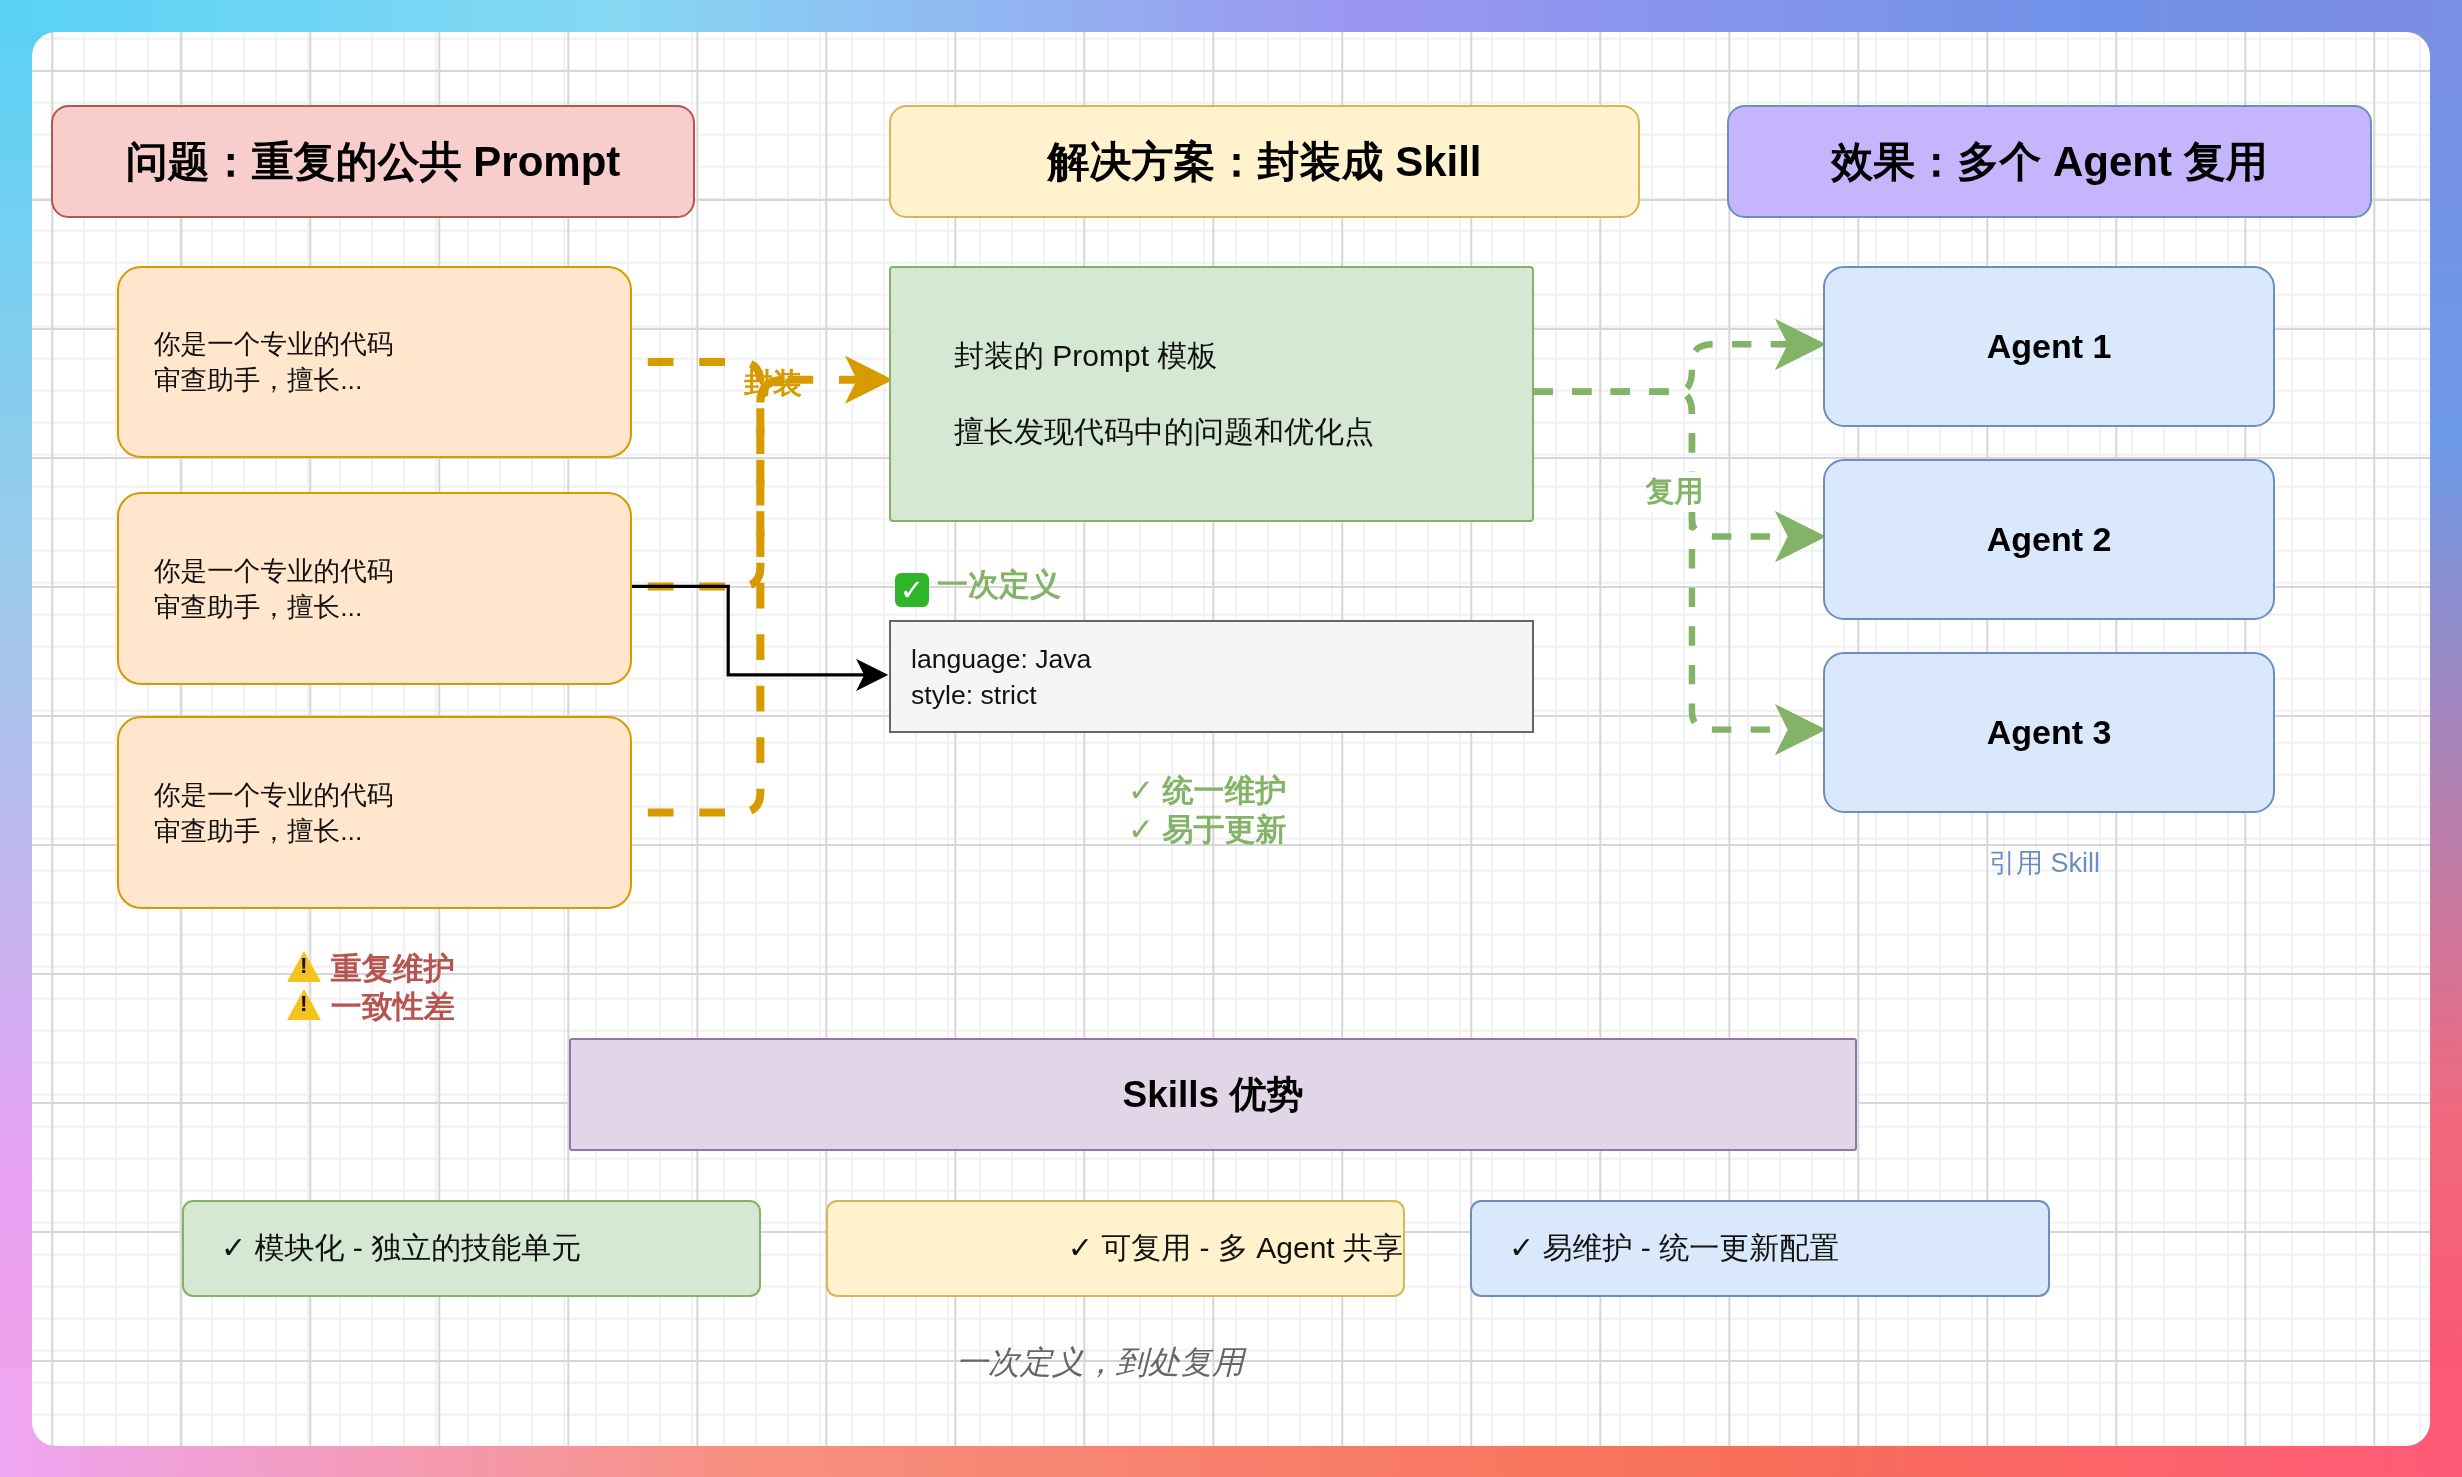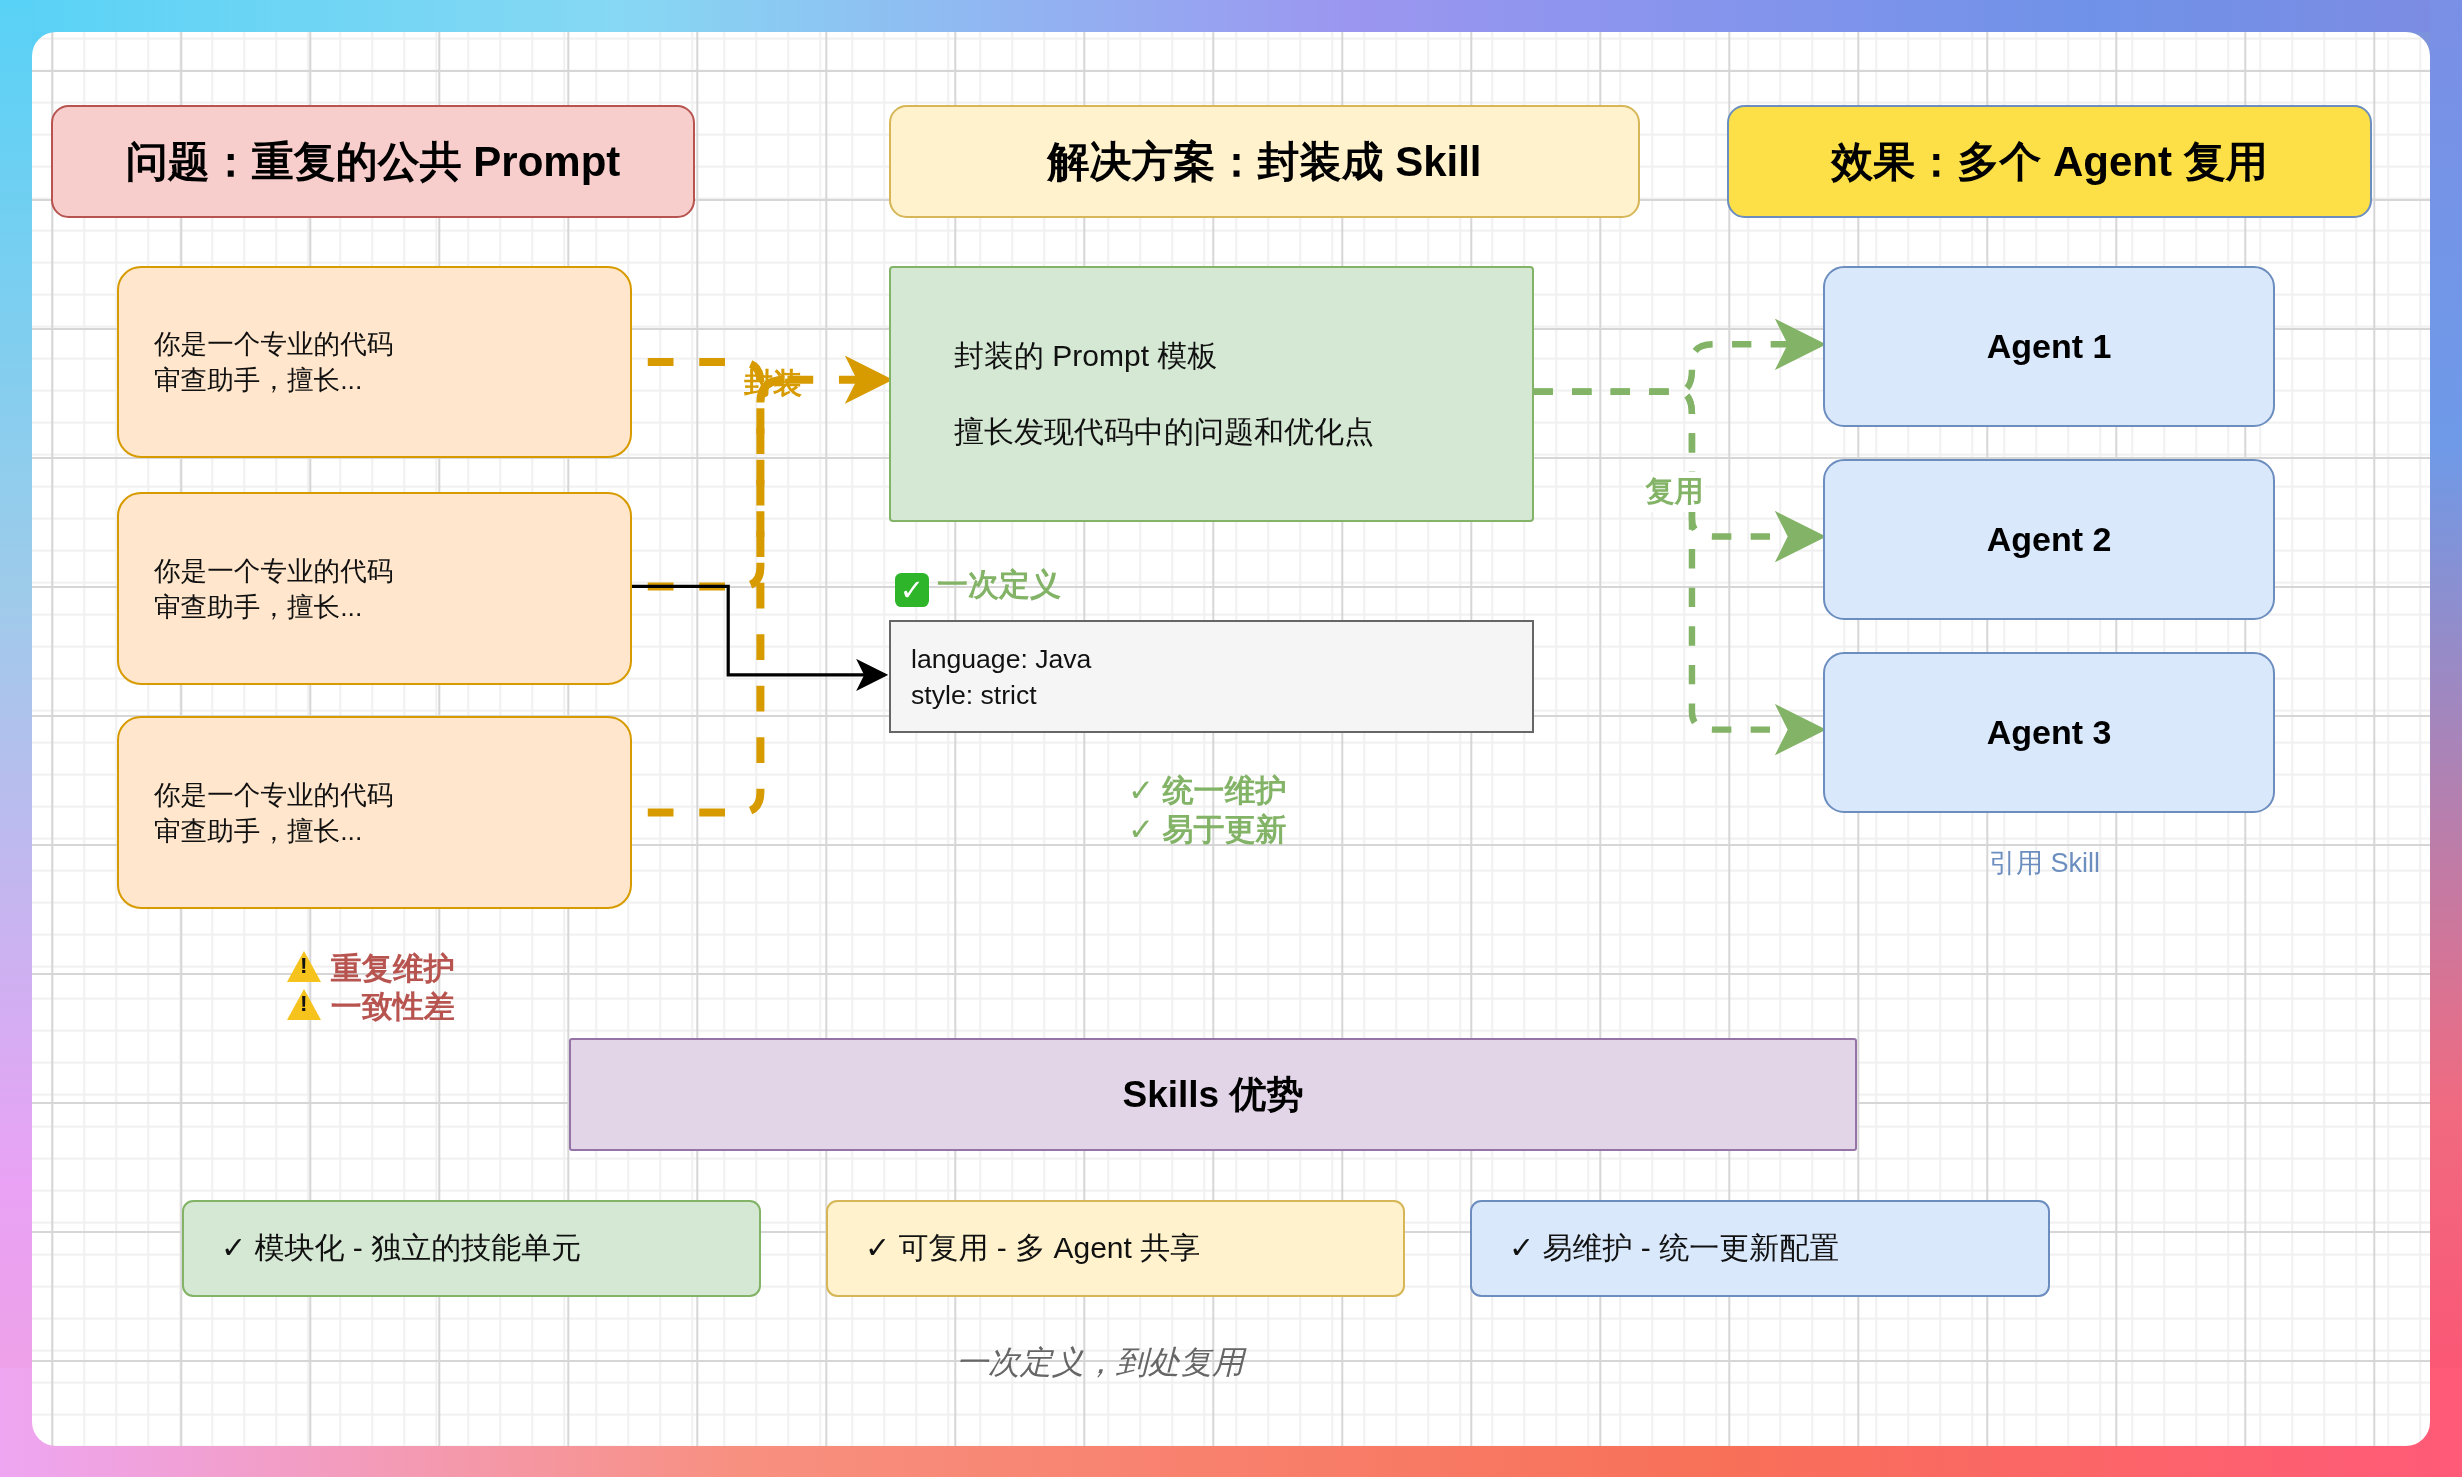--- a/index.html
+++ b/index.html
@@ -38,21 +38,21 @@
     background-size:129px 129px,129px 129px,32px 32px,32px 32px;
     background-position:19.3px 38px,19.3px 38px,19.3px 5.6px,19.3px 5.6px;
   }
   .box {
     position:absolute; box-sizing:border-box; border-radius:17.7px;
     display:flex; align-items:center;
   }
   .title-box { border-width:2.4px; border-style:solid; justify-content:center; font-weight:bold; font-size:42px; color:#000; }
   .t-red { background:#f8cecc; border-color:#b85450; }
   .t-yellow { background:#fff2cc; border-color:#d6b656; }
-  .t-blue { background:#fde047; border-color:#6c8ebf; }
+  .t-blue { background:#c4b5fd; border-color:#6c8ebf; }
   .prompt-box {
     background:#ffe6cc; border:2.4px solid #d79b00; border-radius:24px;
     font-size:26.6px; line-height:36px; color:#111; padding-left:35px;
   }
   .prompt-box span { display:block; }
   .skill-box {
     background:#d5e8d4; border:2.4px solid #82b366; border-radius:4px;
     font-size:30px; line-height:38px; color:#111; padding-left:63px; flex-direction:column; align-items:flex-start; justify-content:center;
   }
   .config-box {
@@ -183,21 +183,21 @@
 </div>
 <div class="label" style="left:1989px;top:845px;font-size:27px;color:#6c8ebf;">引用 Skill</div>
 
 <div class="box purple-box" style="left:569px;top:1038px;width:1288px;height:113px;">
   <span>Skills 优势</span>
 </div>
 
 <div class="box benefit-box b-green" style="left:182px;top:1200px;width:579px;height:97px;">
   <span>✓ 模块化 - 独立的技能单元</span>
 </div>
-<div class="box benefit-box b-yellow" style="left:826px;top:1200px;width:579px;height:97px;">
+<div class="box benefit-box b-yellow" style="left:826px;top:1200px;width:579px;height:97px;justify-content:flex-end;">
   <span>✓ 可复用 - 多 Agent 共享</span>
 </div>
 <div class="box benefit-box b-blue" style="left:1470px;top:1200px;width:580px;height:97px;">
   <span>✓ 易维护 - 统一更新配置</span>
 </div>
 
 <div class="label" style="left:956px;top:1341px;font-size:32px;font-style:italic;color:#666666;">一次定义，到处复用</div>
 
 
 </body></html>

